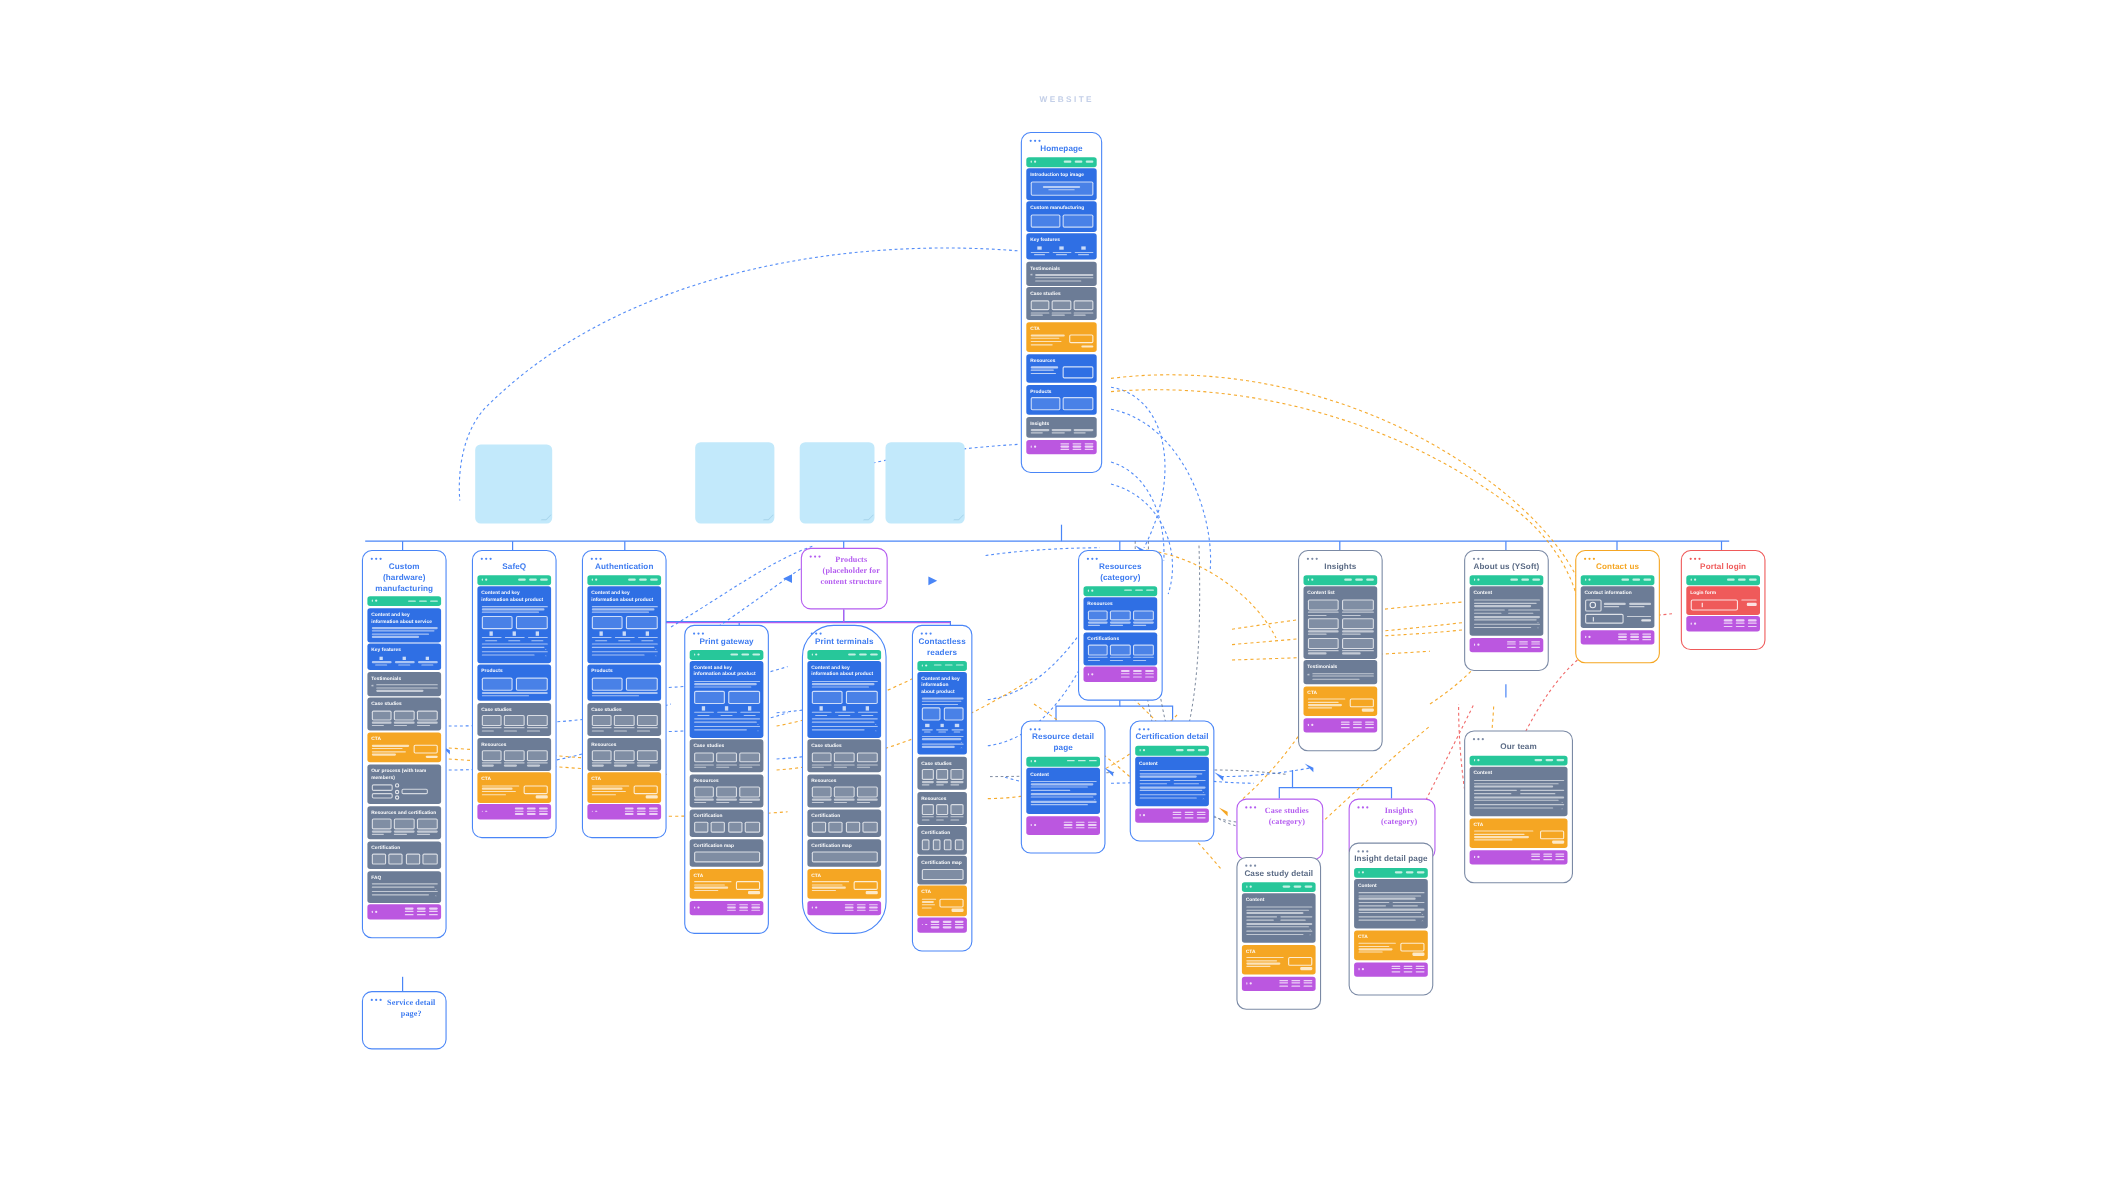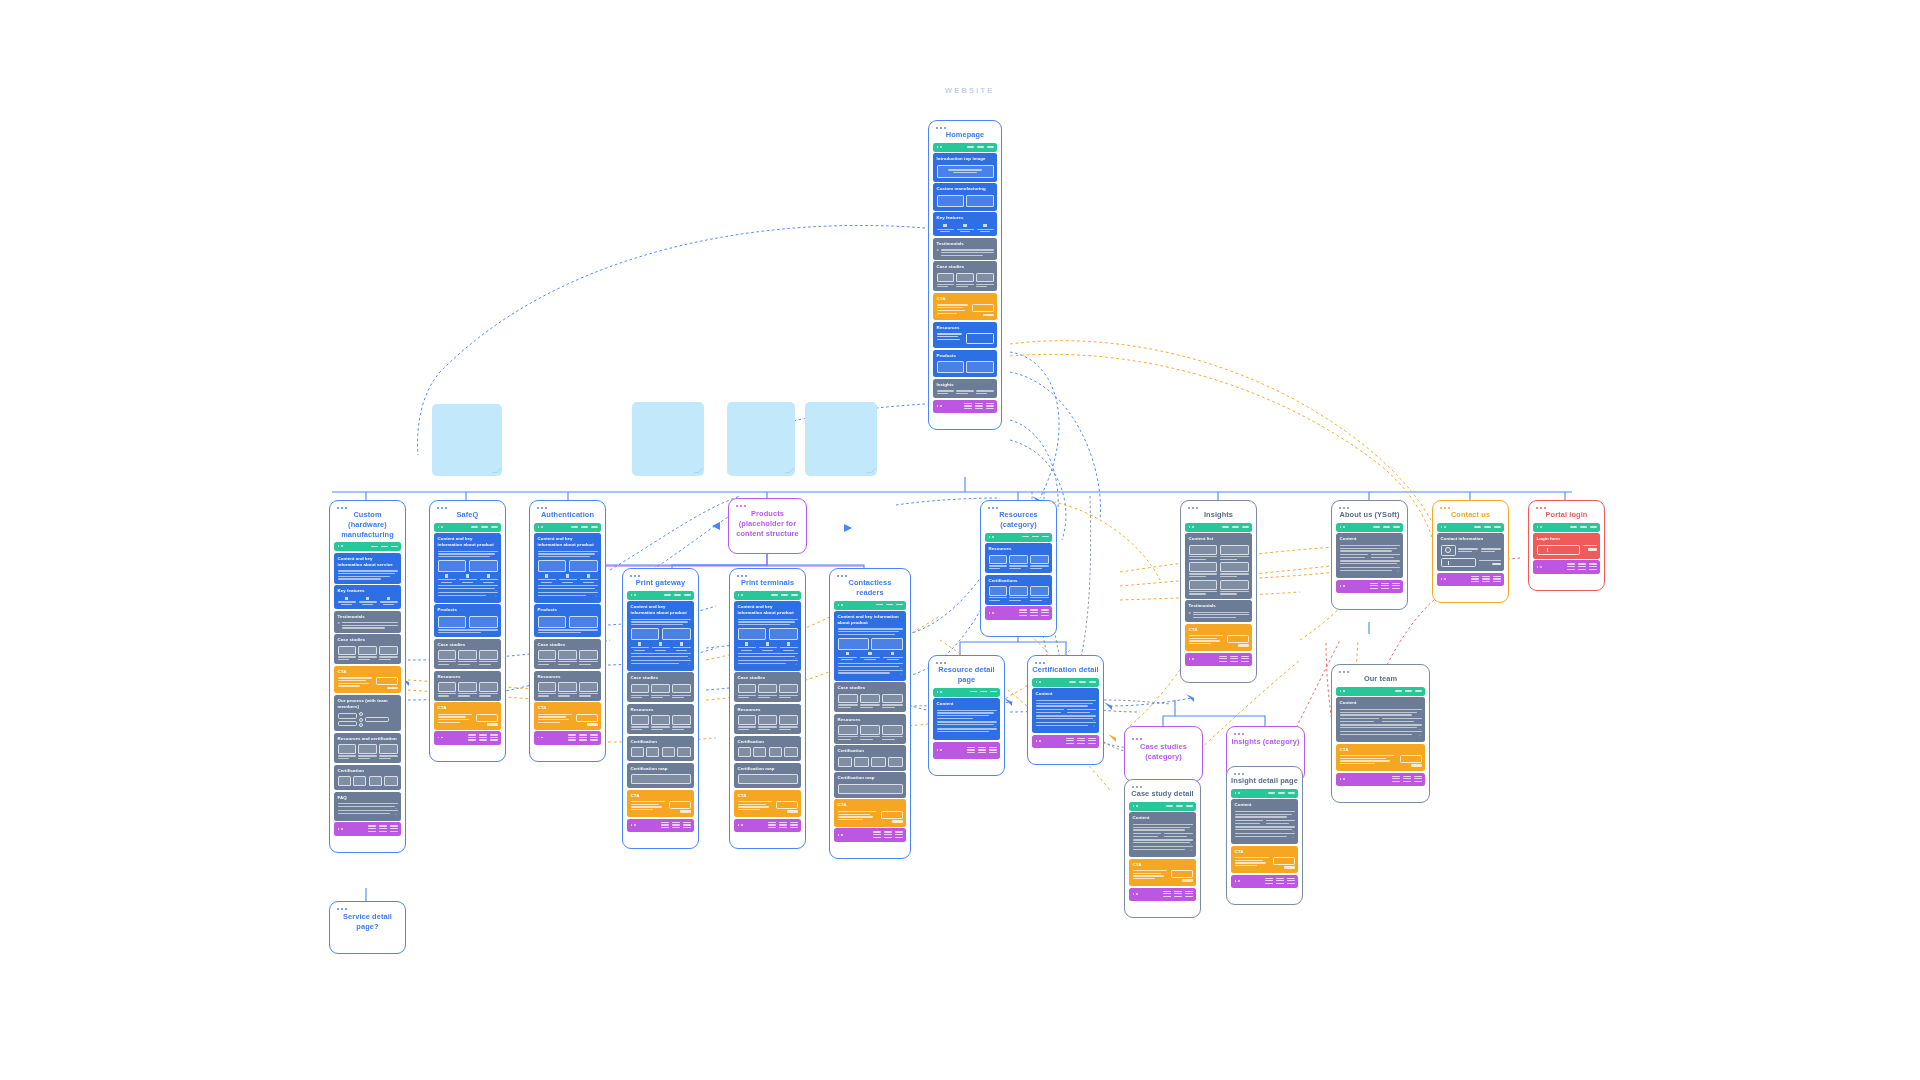--- a/index.html
+++ b/index.html
@@ -152,21 +152,21 @@
   .login .rt u{display:block;height:1.4px;width:100%;background:rgba(255,255,255,.72);border-radius:1px;}
   .login .rt .sub{width:9px;height:2.8px;background:rgba(255,255,255,.82);border-radius:1px;}
 
   
   .ph{position:absolute;background:#c2e9fb;border-radius:5px;}
   .ph s{position:absolute;right:3px;bottom:3px;width:4px;height:4px;display:block;
         border-right:1px solid rgba(110,170,200,.55);border-bottom:1px solid rgba(110,170,200,.55);
         transform:skewX(-45deg);text-decoration:none;opacity:.6;}
 
   
-  .card.plain{display:flex;flex-direction:column;}
+  .card.plain{display:flex;flex-direction:row;font-family:Liberation Serif, serif;}
   .card.plain .ctitle{margin-top:1px;}
 </style>
 </head>
 <body>
 
 <div id="stage">
 
   <svg id="links" viewBox="0 0 1920 1080">
     <g fill="none" stroke="#4a86f7" stroke-width="1.1">
 
@@ -1125,21 +1125,21 @@
                 <u></u>
                 <u></u>
                 <u></u>
               </div>
             </div>
           </div>
       </div>
     </div>
   </div>
 
-  <div class="card" style="left:729px;top:568px;width:77px;">
+  <div class="card" style="left:729px;top:568px;width:77px;border-radius:29px;">
     <div class="dots">
         <i></i>
         <i></i>
         <i></i>
       </div>
     <div class="ctitle">Print terminals</div>
     <div class="sections">
       <div class="sec green">
         <div class="navbar">
             <div class="navdots">
@@ -1281,21 +1281,21 @@
                 <u></u>
                 <u></u>
                 <u></u>
               </div>
             </div>
           </div>
       </div>
     </div>
   </div>
 
-  <div class="card" style="left:829px;top:568px;width:82px;">
+  <div class="card" style="left:829px;top:568px;width:55px;">
     <div class="dots">
         <i></i>
         <i></i>
         <i></i>
       </div>
     <div class="ctitle">Contactless readers</div>
     <div class="sections">
       <div class="sec green">
         <div class="navbar">
             <div class="navdots">

